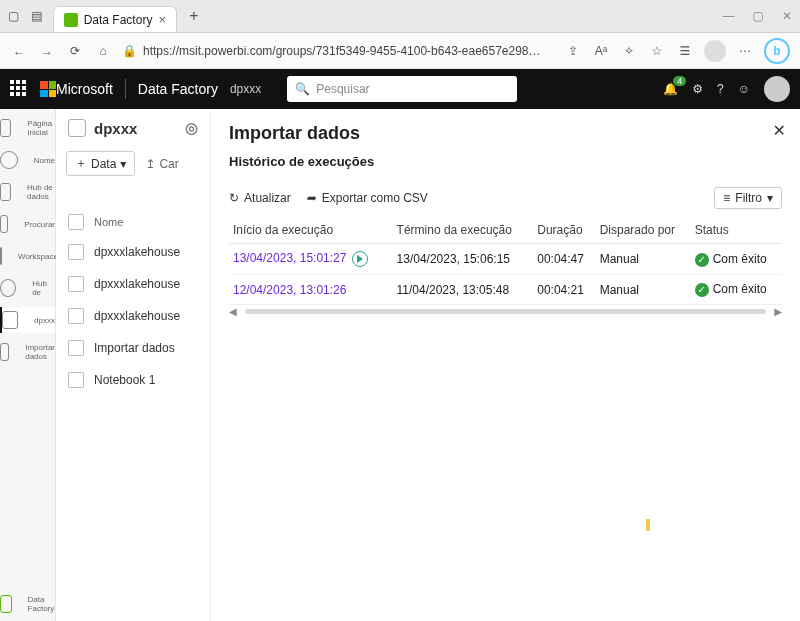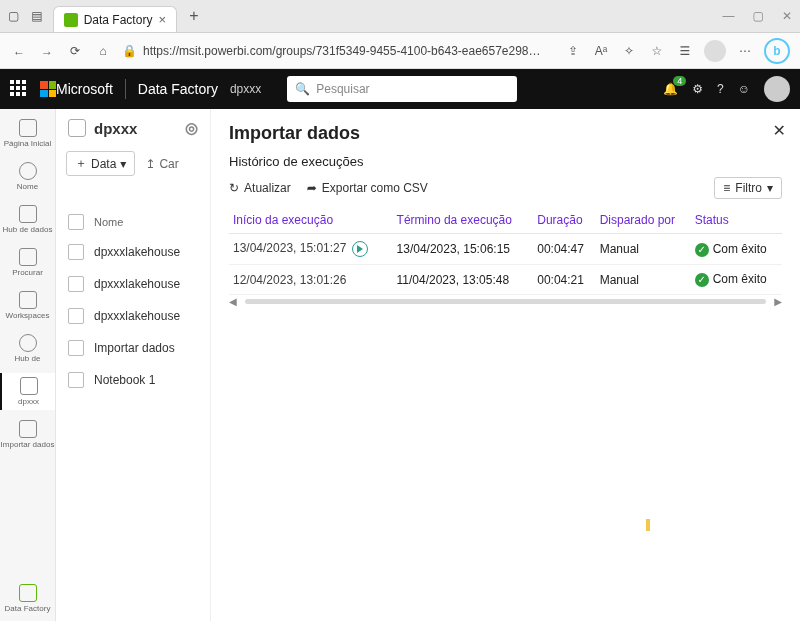--- a/index.html
+++ b/index.html
@@ -30,49 +30,49 @@
   .ms-sq span:nth-child(4){background:#ffb900}
   .vline{width:1px;height:20px;background:#555}
   .search{flex:0 0 230px;height:26px;background:#fff;border-radius:3px;display:flex;align-items:center;gap:6px;padding:0 8px;color:#888;margin-left:14px}
   .appbar-right{margin-left:auto;display:flex;align-items:center;gap:14px;color:#ddd}
   .bell{position:relative}
   .bell .badge{position:absolute;top:-6px;right:-8px;background:#3aa03a;color:#fff;font-size:9px;border-radius:8px;padding:0 4px}
   .appbar .avatar2{width:26px;height:26px;border-radius:50%;background:#ccc}
   
   .shell{display:flex;height:calc(621px - 33px - 36px - 40px)}
   .rail{width:56px;background:#f6f6f6;border-right:1px solid #e5e5e5;display:flex;flex-direction:column;align-items:center;padding-top:6px;gap:6px}
-  .rail .ritem{display:flex;flex-direction:column;align-items:center;gap:2px;color:#666;font-size:8px;padding:4px 0;width:100%;cursor:pointer}
+  .rail .ritem{display:flex;align-items:center;gap:16px;color:#666;font-size:8px;padding:4px 0;width:100%;cursor:pointer}
   .rail .ritem.sel{border-left:2px solid #111;background:#fff}
   .rail .ri-ico{width:18px;height:18px;border:1px solid #888;border-radius:3px}
   .rail .bottom{margin-top:auto;padding-bottom:8px}
   
   .wspanel{width:155px;border-right:1px solid #eee;background:#fff;display:flex;flex-direction:column}
   .ws-head{display:flex;align-items:center;gap:8px;padding:10px 12px;font-size:15px;font-weight:600;color:#333}
   .ws-head .ic{width:18px;height:18px;border:1px solid #aaa;border-radius:3px}
   .ws-tools{display:flex;align-items:center;gap:10px;padding:4px 10px 8px 10px;color:#333;font-size:12px}
   .ws-tools .novo{border:1px solid #ccc;border-radius:3px;padding:3px 8px;display:flex;align-items:center;gap:4px;cursor:pointer}
   .ws-tools .up{display:flex;align-items:center;gap:4px;color:#666;cursor:pointer}
   .ws-table{margin-top:24px}
   .ws-th{display:flex;align-items:center;gap:10px;padding:6px 12px;color:#666;font-size:11px}
   .ws-th .sqico{width:16px;height:16px;border:1px solid #bbb;border-radius:2px}
   .ws-row{display:flex;align-items:center;gap:10px;padding:8px 12px;color:#333;font-size:12px;cursor:pointer}
   .ws-row .sqico{width:16px;height:16px;border:1px solid #bbb;border-radius:2px}
   
   .main{flex:1;padding:14px 18px;position:relative;display:flex;flex-direction:column;overflow:hidden}
   .main h1{font-size:18px;font-weight:600;margin-bottom:10px}
   .main .closex{position:absolute;top:12px;right:14px;font-size:16px;color:#333;cursor:pointer}
-  .main h2{font-size:13px;font-weight:400;margin-bottom:8px}
+  .main h2{font-size:13px;font-weight:700;margin-bottom:18px}
   .cmdbar{display:flex;align-items:center;gap:16px;color:#333;font-size:12px;margin-bottom:8px}
   .cmdbar .cmd{display:flex;align-items:center;gap:5px;cursor:pointer}
   .cmdbar .filter{margin-left:auto;border:1px solid #ccc;border-radius:3px;padding:3px 8px;display:flex;align-items:center;gap:5px}
   .count{font-size:12px;color:#444;margin:10px 0 6px 2px}
   table.runs{width:100%;border-collapse:collapse;font-size:12px}
-  table.runs th{text-align:left;font-weight:400;color:#6d28d9;padding:6px 4px;border-bottom:1px solid #e6e6e6}
+  table.runs th{text-align:left;font-weight:400;color:#404040;padding:6px 4px;border-bottom:1px solid #e6e6e6}
   table.runs td{padding:7px 4px;border-bottom:1px solid #f0f0f0;white-space:nowrap}
-  .link{color:#404040}
+  .link{color:#6d28d9}
   .run-ico{display:inline-block;width:16px;height:16px;border:1px solid #2a9d8f;border-radius:50%;vertical-align:middle;margin-left:6px;position:relative}
   .run-ico:after{content:"";position:absolute;left:4px;top:3px;border-left:6px solid #2a9d8f;border-top:4px solid transparent;border-bottom:4px solid transparent}
   .ok-ico{display:inline-block;width:14px;height:14px;border-radius:50%;background:#2e9e3f;color:#fff;text-align:center;line-height:14px;font-size:10px;margin-right:4px}
   .scroll-shadow{height:8px;display:flex;align-items:center;margin-top:2px}
   .scroll-shadow .bar{flex:1;height:5px;background:#d9d9d9;border-radius:3px;margin:0 8px}
   .scroll-shadow .tri{color:#888;font-size:10px}
   .caret-y{position:absolute;bottom:90px;right:150px;width:4px;height:12px;background:#f2c94c}
 </style>
 </head>
 <body>

